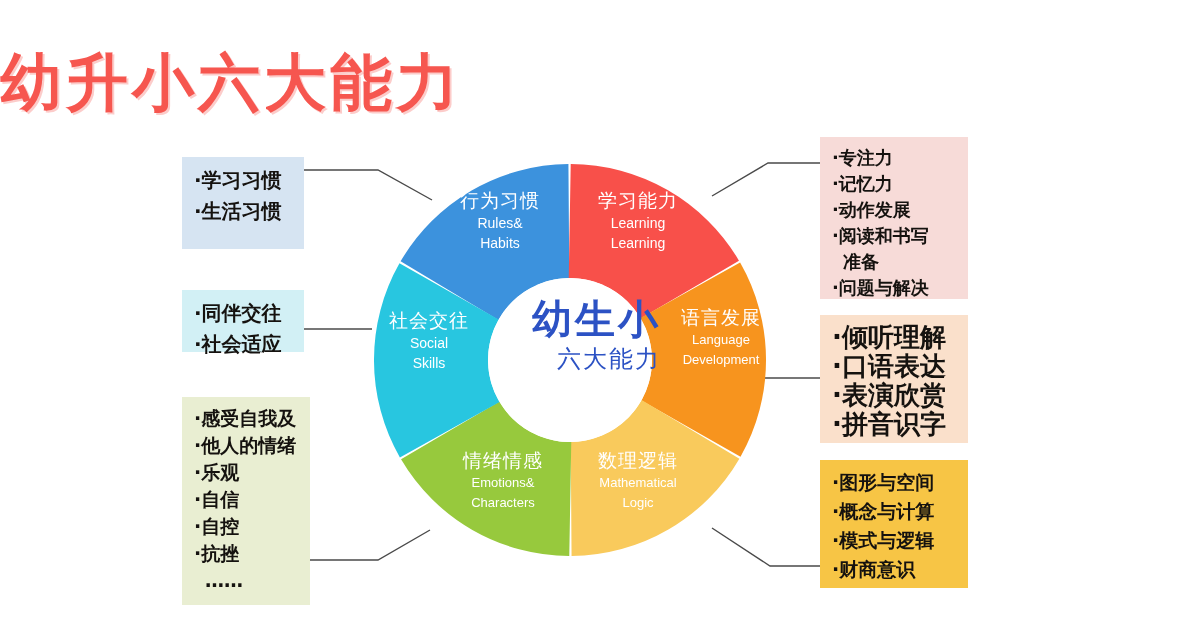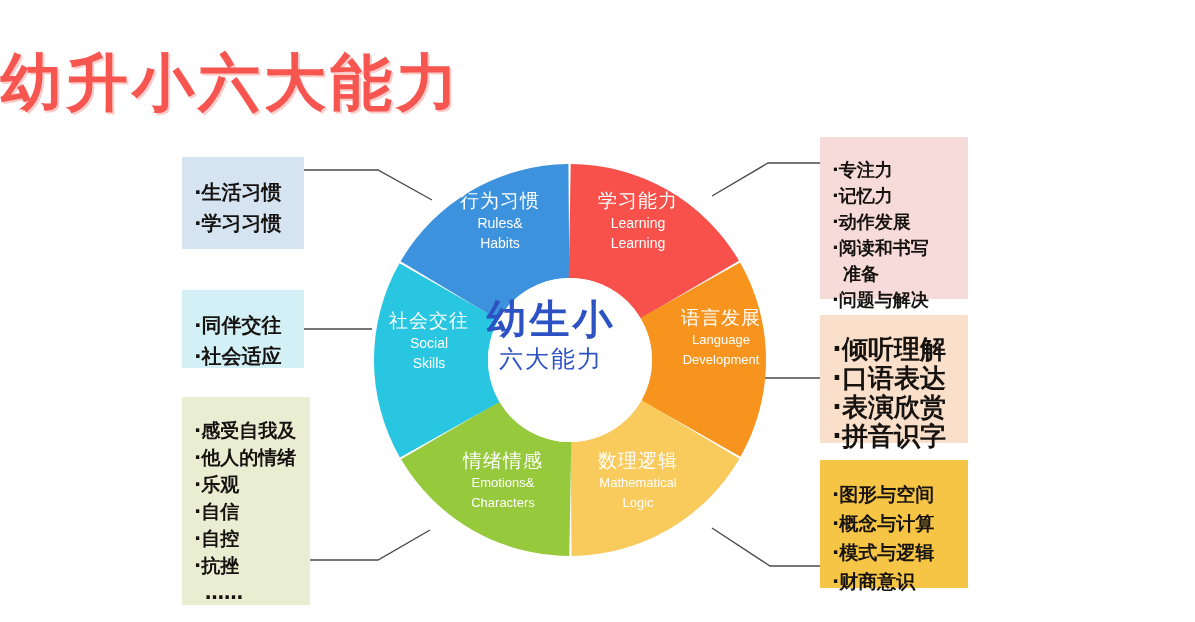--- a/index.html
+++ b/index.html
@@ -52,24 +52,24 @@
     left: 0;
     top: 0;
     width: 1195px;
     height: 622px;
     pointer-events: none;
   }
 
   
   .center-wrap {
     position: absolute;
-    left: 461px;
+    left: 481px;
     top: 296px;
     width: 180px;
-    text-align: center;
+    text-align: right;
   }
   .center-main {
     font-size: 40px;
     line-height: 46px;
     font-weight: bold;
     color: #2c52c4;
     letter-spacing: 3px;
     font-family: "DejaVu Sans", "Liberation Sans", sans-serif;
     white-space: nowrap;
   }
@@ -113,36 +113,36 @@
   .lbl-social   { left: 368px; top: 308px; width: 122px; }
 
   .lbl-language .seg-en { font-size: 13px; }
   .lbl-math .seg-en     { font-size: 13px; }
   .lbl-emotion .seg-en  { font-size: 13px; }
 
   
   .note {
     position: absolute;
     box-sizing: border-box;
-    padding: 20px 10px 8px 12px;
+    padding: 8px 10px 8px 12px;
     font-family: "DejaVu Sans", "Liberation Sans", sans-serif;
     color: #15120f;
     font-weight: bold;
   }
   .note .line {
     font-size: 19px;
     line-height: 28px;
     white-space: nowrap;
   }
   .note .line.cont {
     padding-left: 11px;
   }
 
   #note-habits   { left: 182px; top: 157px;  width: 122px; height: 92px;  background: #d6e4f2; }
-  #note-social   { left: 182px; top: 290px;  width: 122px; height: 78px;  background: #d2f0f5; }
+  #note-social   { left: 182px; top: 290px;  width: 122px; height: 62px;  background: #d2f0f5; }
   #note-emotions { left: 182px; top: 397px;  width: 128px; height: 208px; background: #e9eed2; }
 
   #note-learning { left: 820px; top: 137px;  width: 148px; height: 162px; background: #f7dbd8; }
   #note-language { left: 820px; top: 315px;  width: 148px; height: 128px; background: #fae0cb; }
   #note-math     { left: 820px; top: 460px;  width: 148px; height: 128px; background: #f7c545; }
 
   #note-habits   .line,
   #note-social   .line { font-size: 20px; line-height: 31px; }
   #note-emotions .line { font-size: 19px; line-height: 27px; }
   #note-learning .line { font-size: 18px; line-height: 26px; }
@@ -227,22 +227,22 @@
     <div class="seg-en">Social</div>
     <div class="seg-en">Skills</div>
   </div>
 
   <div class="center-wrap">
     <div class="center-main">幼生小</div>
     <div class="center-sub">六大能力</div>
   </div>
 
   <div class="note" id="note-habits">
+    <div class="line">·学习习惯</div>
     <div class="line">·生活习惯</div>
-    <div class="line">·学习习惯</div>
   </div>
 
   <div class="note" id="note-social">
     <div class="line">·同伴交往</div>
     <div class="line">·社会适应</div>
   </div>
 
   <div class="note" id="note-emotions">
     <div class="line">·感受自我及</div>
     <div class="line">·他人的情绪</div>

